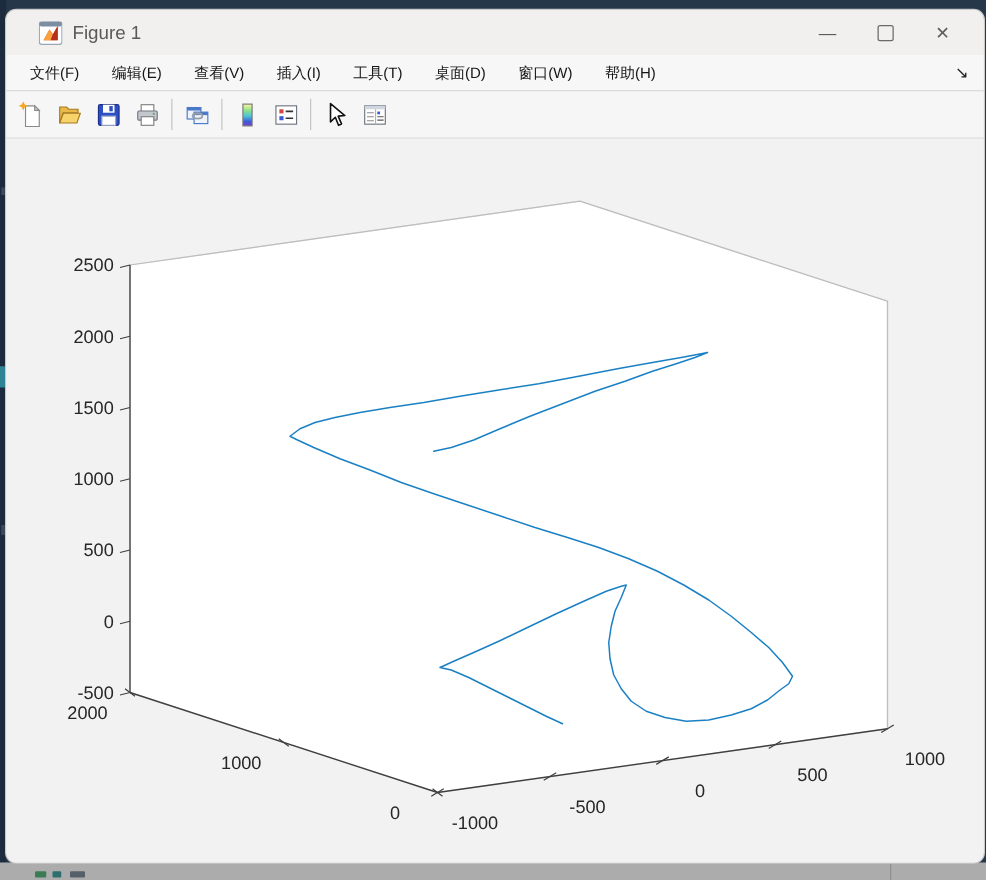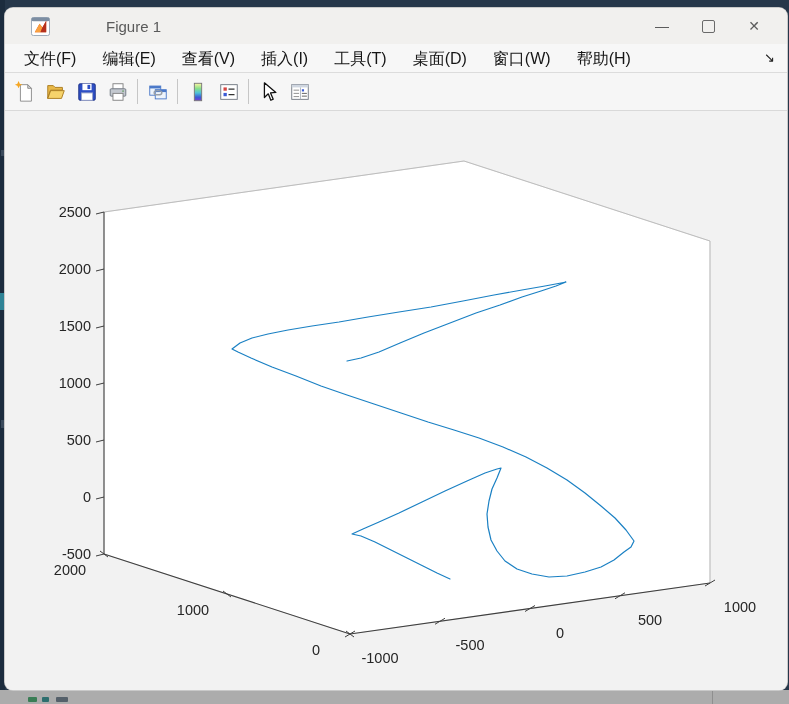--- a/index.html
+++ b/index.html
@@ -10,32 +10,32 @@
   .speck{position:absolute;bottom:2px;height:5px;border-radius:1px;}
   .speck.s1{left:28px;width:9px;background:#3a7d55;}
   .speck.s2{left:42px;width:7px;background:#2d6e6e;}
   .speck.s3{left:56px;width:12px;background:#55606a;}
   .edge-left{position:absolute;left:0;top:0;width:5px;height:690px;background:#1c2c3e;}
   .edge-teal{position:absolute;left:0;top:293px;width:5px;height:17px;background:#2f8396;}
   .edge-mark{position:absolute;left:1px;width:3px;background:#3a4a5c;}
   .window{position:absolute;left:5px;top:8px;width:782px;height:682px;background:#f0f0f0;
           border-radius:8px;box-shadow:0 0 0 1px #c9c9c9;display:flex;flex-direction:column;overflow:hidden;}
   
-  .titlebar{height:36px;background:#f1f0ee;display:flex;align-items:center;padding-left:26px;flex:0 0 auto;gap:48px;}
+  .titlebar{height:36px;background:#f1f0ee;display:flex;align-items:center;padding-left:26px;flex:0 0 auto;}
   .app-icon{width:19px;height:19px;margin-right:8px;flex:0 0 auto;}
   .win-title{font-size:15px;color:#5a5a5a;flex:1 1 auto;}
   .controls{display:flex;align-items:center;gap:0;margin-right:10px;}
   .ctl{width:46px;height:30px;display:flex;align-items:center;justify-content:center;color:#5c5c5c;cursor:default;}
   .ctl.min{font-size:14px;}
   .ctl .maxbox{width:11px;height:11px;border:1.3px solid #6a6a6a;border-radius:2px;}
   .ctl.close{font-size:14px;}
   
   .menubar{height:28px;background:#f7f7f7;border-bottom:1px solid #dcdcdc;display:flex;align-items:center;
            padding-left:6px;position:relative;flex:0 0 auto;}
-  .menu-item{font-size:16px;color:#161616;padding:0 13px;line-height:27px;white-space:nowrap;}
+  .menu-item{font-size:12px;color:#161616;padding:0 13px;line-height:27px;white-space:nowrap;}
   .dock-arrow{position:absolute;right:12px;top:0;line-height:27px;font-size:13px;color:#222;}
   
   .toolbar{height:37px;background:#f6f6f6;border-bottom:1px solid #d9d9d9;display:flex;align-items:center;
            padding-left:4px;flex:0 0 auto;}
   .tbtn{width:31px;height:30px;display:flex;align-items:center;justify-content:center;}
   .tsep{width:1px;height:25px;background:#c6c6c6;margin:0 4px;}
   
   .canvas{flex:1 1 auto;background:#f2f2f2;position:relative;}
   .canvas svg{display:block;}
   text.tick{font-family:"Liberation Sans",sans-serif;font-size:14.5px;fill:#262626;}

